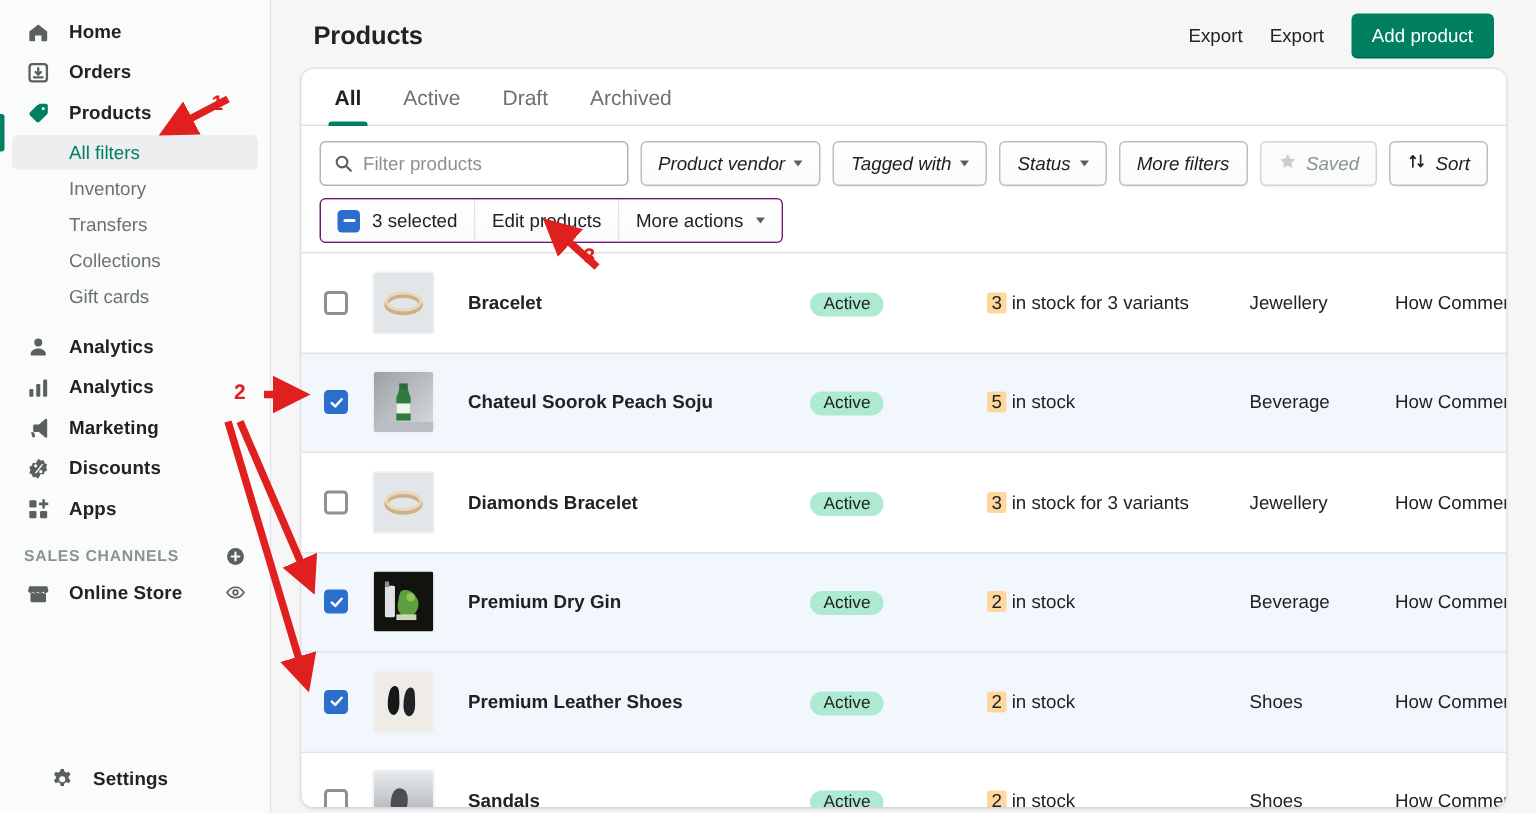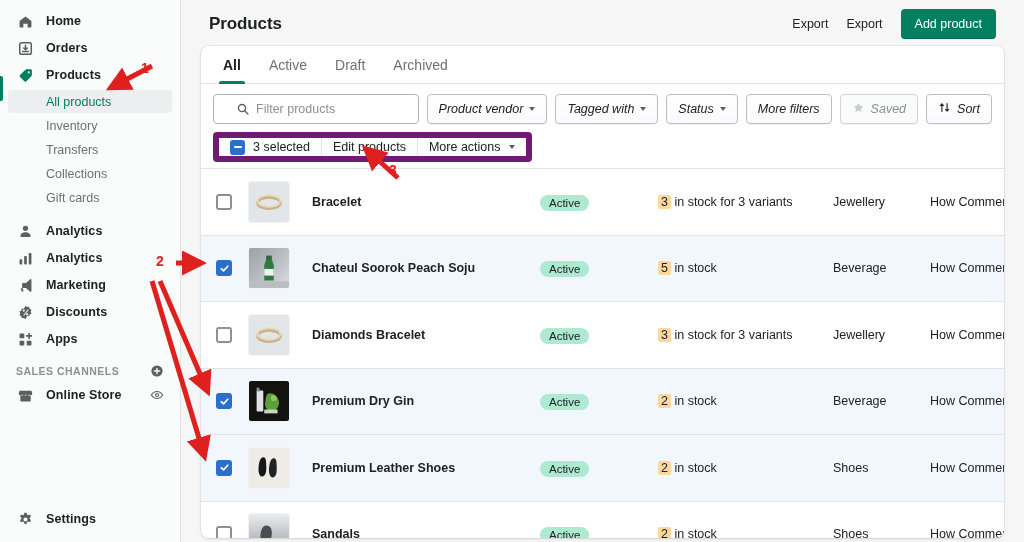--- a/index.html
+++ b/index.html
@@ -74,21 +74,21 @@
     height: 26px;
     padding-top: 8px;
   }
   .section-head .st {
     font-size: 10.5px; font-weight: bold; letter-spacing: 0.5px;
     color: #8c9196; text-transform: uppercase;
   }
   .section-head .plus { color: #5c5f62; display: flex; cursor: pointer; }
 
   .sidebar-bottom {
-    position: absolute; left: 0; bottom: 0;
+    position: absolute; left: 16px; bottom: 0;
     width: 100%;
     padding-bottom: 8px;
   }
   .chan-eye { margin-left: auto; color: #5c5f62; display: flex; cursor: pointer; }
 
   
   .main {
     flex: 1; height: 542px;
     background: #f6f6f7;
     overflow: hidden;
@@ -155,21 +155,21 @@
     display: flex; align-items: center; gap: 8px;
     padding: 10px 12px 8px 12px;
   }
   .search-box {
     flex: 1;
     display: flex; align-items: center;
     height: 30px;
     border: 1px solid #aeb4b9;
     border-radius: 4px;
     background: #fff;
-    padding: 0 22px;
+    padding: 0 8px;
     max-width: 310px;
   }
   .search-box .sic { color: #5c5f62; display: flex; margin-right: 6px; }
   .search-box input {
     border: none; outline: none;
     font-size: 12.5px; font-family: inherit;
     color: #202223; width: 100%;
     background: transparent;
   }
   .search-box input::placeholder { color: #8c9196; }
@@ -189,21 +189,21 @@
     color: #8c9196; background: #fafbfb;
     border-color: #d2d5d8; cursor: default;
   }
   .caret { border-left: 3.5px solid transparent; border-right: 3.5px solid transparent; border-top: 4px solid #5c5f62; }
 
   
   .bulkbar {
     display: flex; align-items: center;
     margin: 0 12px 6px 12px;
     height: 30px;
-    border: 6px solid #701a75;
+    border: 1px solid #701a75;
     border-radius: 4px;
     width: fit-content;
     overflow: hidden;
     background: #fff;
   }
   .bulk-seg {
     display: flex; align-items: center; gap: 8px;
     height: 28px; padding: 0 11px;
     font-size: 12.5px; color: #202223;
     border-right: 1px solid #e1e3e5;
@@ -317,21 +317,21 @@
     <div class="nav-item products">
       <span class="ic">
         <svg width="17" height="17" viewBox="0 0 20 20" fill="currentColor">
             <path d="M10.6 2.5H16a1.5 1.5 0 0 1 1.5 1.5v5.4a2 2 0 0 1-.6 1.4l-5.9 5.9a1.7 1.7 0 0 1-2.4 0l-5-5a1.7 1.7 0 0 1 0-2.4l5.6-5.6a2 2 0 0 1 1.4-.6Zm3.3 2.6a1.25 1.25 0 1 0 0 2.5 1.25 1.25 0 0 0 0-2.5Z"></path>
           </svg>
       </span>
       <span class="nav-label">Products</span>
     </div>
 
     <div class="sub-item active">
-      <span class="sub-label">All products</span>
+      <span class="sub-label">All filters</span>
     </div>
     <div class="sub-item">
       <span class="sub-label">Inventory</span>
     </div>
     <div class="sub-item">
       <span class="sub-label">Transfers</span>
     </div>
     <div class="sub-item">
       <span class="sub-label">Collections</span>
     </div>

